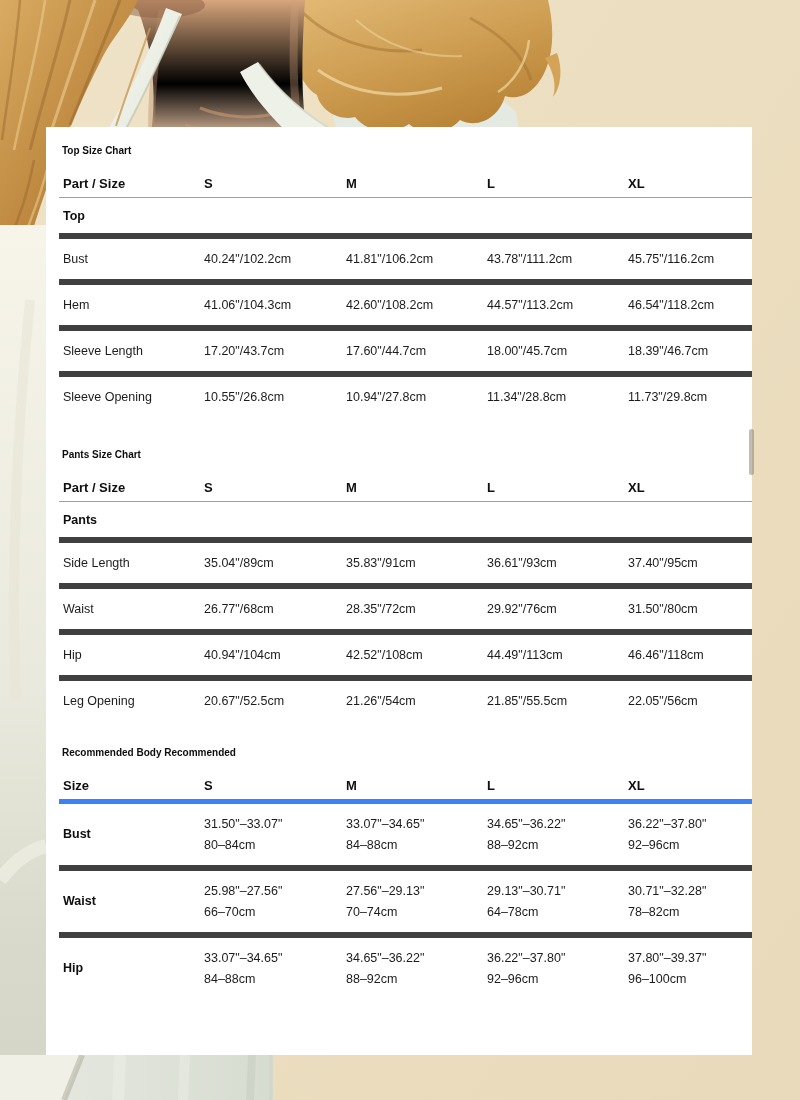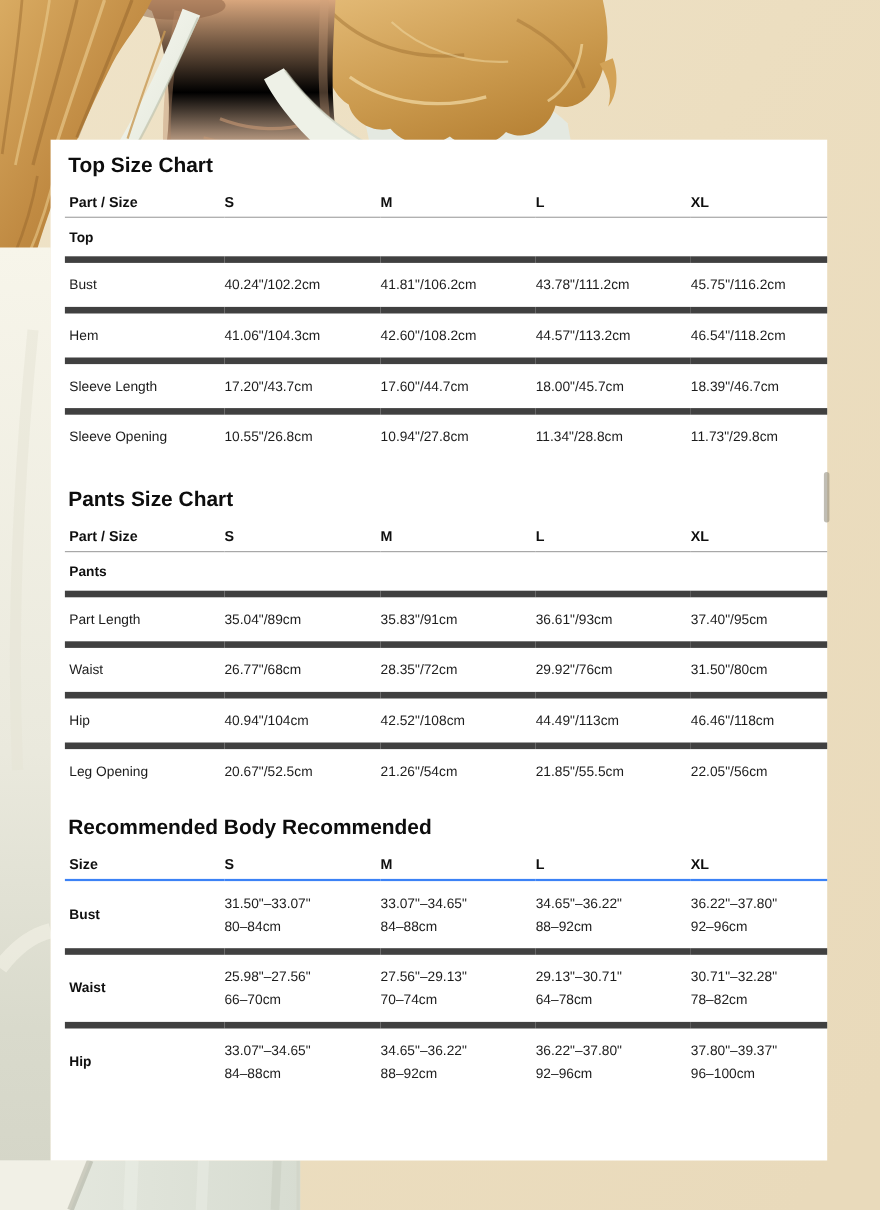--- a/index.html
+++ b/index.html
@@ -12,32 +12,32 @@
   .photo{position:absolute;left:0;top:0;width:800px;height:1100px;z-index:1;}
   
   .panel{
     position:absolute;left:46px;top:127px;width:706px;height:928px;
     background:#ffffff;z-index:2;box-sizing:border-box;
   }
   .sec1{padding-top:14px;}
   .sec2{padding-top:28px;}
   .sec3{padding-top:22px;}
   .chart-title{
-    margin:0 0 8px 16px;font-size:19px;line-height:20px;font-weight:700;color:#0d0d0d;
+    margin:0 0 8px 16px;font-size:10px;line-height:20px;font-weight:700;color:#0d0d0d;
   }
   table.size-table{
     border-collapse:collapse;table-layout:fixed;
     width:693px;margin-left:13px;
     font-size:12.5px;color:#1c1c1c;
   }
   col.c0{width:145px;}col.c1{width:142px;}col.c2{width:141px;}col.c3{width:141px;}col.c4{width:auto;}
   th{ text-align:left;font-weight:700;font-size:13px;color:#0f0f0f;height:28px;vertical-align:middle;padding:0;}
   th:first-child, td:first-child{padding-left:4px;}
   thead tr{border-bottom:1px solid #9f9f9f;}
-  .t3 thead tr{border-bottom:2px solid #3b82f6;}
+  .t3 thead tr{border-bottom:5px solid #3b82f6;}
   tbody tr{border-bottom:6px solid #404040;}
   tbody tr:last-child{border-bottom:none;}
   tbody td{height:40px;vertical-align:middle;padding:0;}
   tr.group-row td{font-weight:700;height:35px;color:#0f0f0f;}
   .t3 tbody td{height:61px;line-height:21px;}
   .t3 td.rl{font-weight:700;color:#0f0f0f;}
   
   .scroll-thumb{
     position:absolute;left:749px;top:429px;width:5px;height:46px;border-radius:3px;
     background:rgba(140,135,118,0.55);z-index:3;
@@ -217,21 +217,21 @@
           <th>M</th>
           <th>L</th>
           <th>XL</th>
         </tr>
       </thead>
       <tbody>
         <tr class="group-row">
           <td colspan="5">Pants</td>
         </tr>
         <tr>
-          <td class="rl">Part Length</td>
+          <td class="rl">Side Length</td>
           <td>35.04"/89cm</td>
           <td>35.83"/91cm</td>
           <td>36.61"/93cm</td>
           <td>37.40"/95cm</td>
         </tr>
         <tr>
           <td class="rl">Waist</td>
           <td>26.77"/68cm</td>
           <td>28.35"/72cm</td>
           <td>29.92"/76cm</td>

